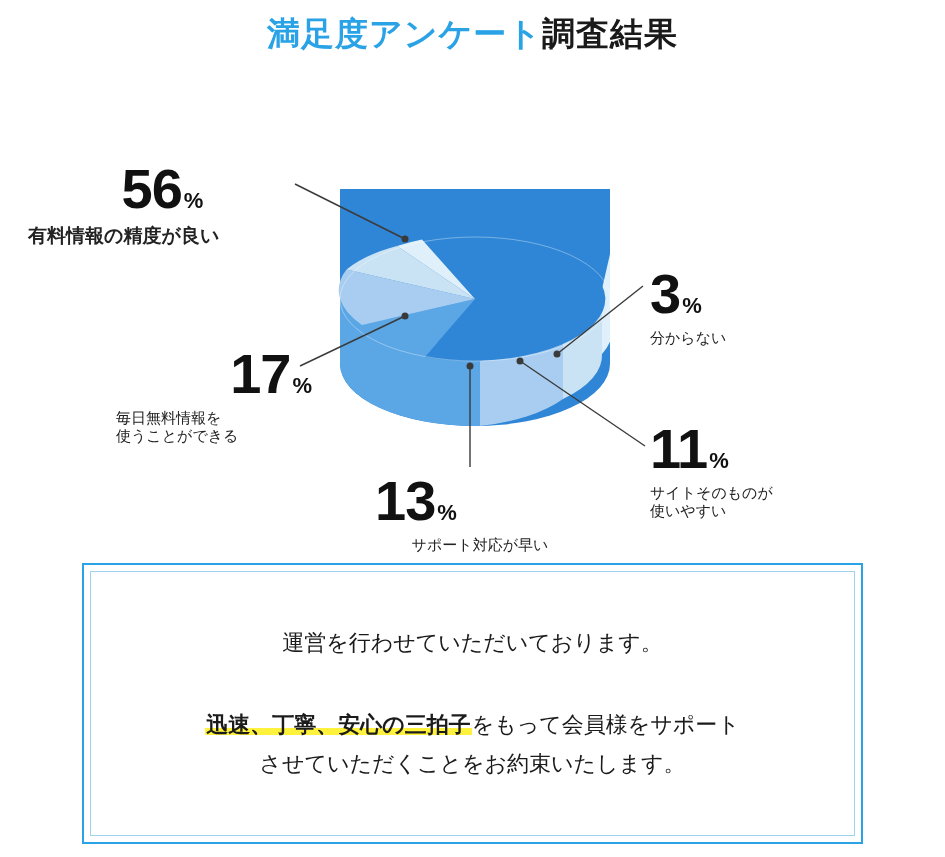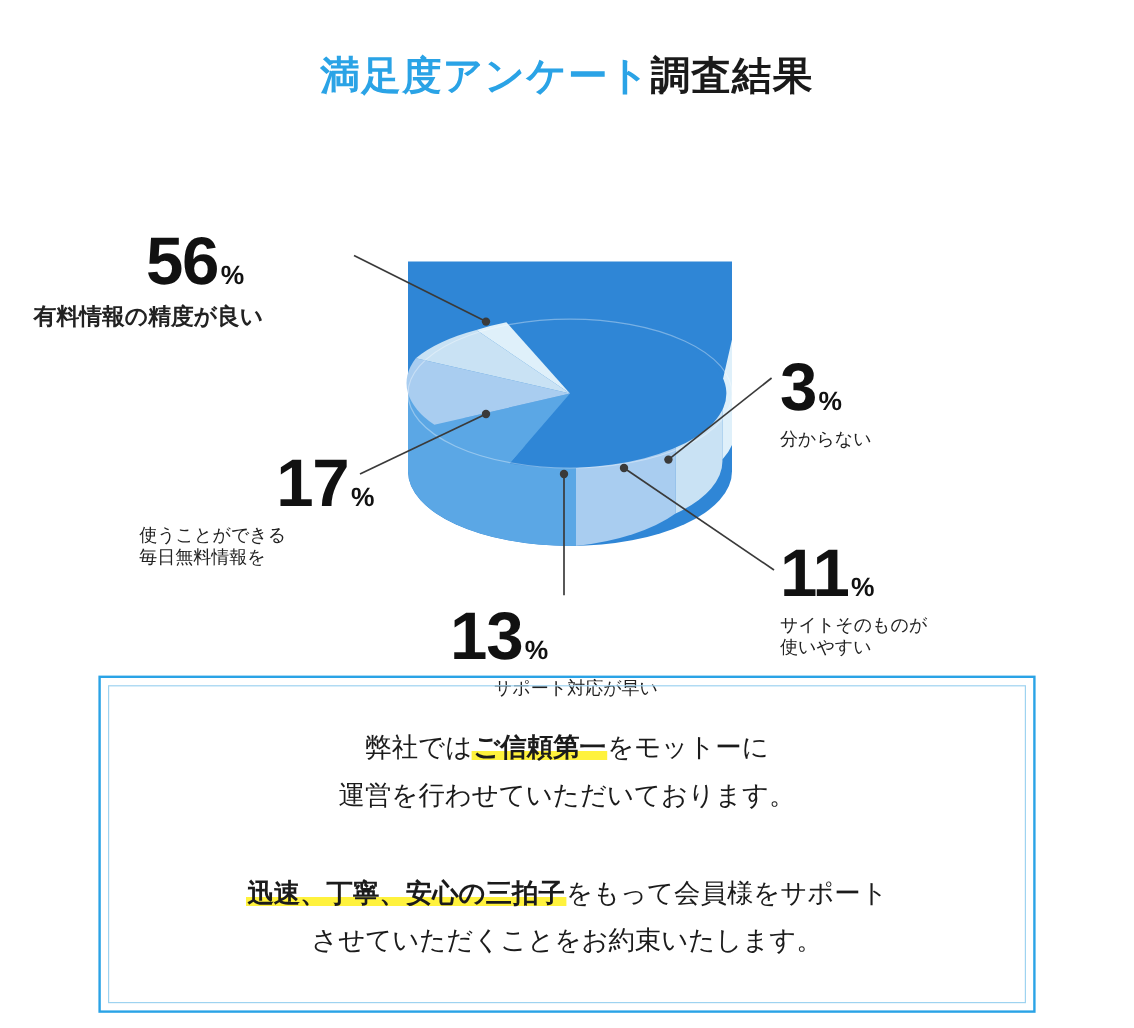--- a/index.html
+++ b/index.html
@@ -15,21 +15,20 @@
     position: relative;
     overflow: hidden;
   }
 
   
   .title-wrap {
     width: 100%;
     text-align: center;
     padding-top: 14px;
     box-sizing: border-box;
-    margin-top: 29px;
   }
   .title {
     font-size: 33px;
     font-weight: bold;
     letter-spacing: 1px;
     line-height: 1.2;
     display: inline-block;
   }
   .title .accent { color: #2aa3e6; }
   .title .plain  { color: #1a1a1a; }
@@ -180,22 +179,22 @@
     <div class="pct">
       <span class="num">56</span><span class="sym">%</span>
     </div>
     <div class="desc bold">有料情報の精度が良い</div>
   </div>
 
   <div class="label" id="label-1">
     <div class="pct">
       <span class="num">17</span><span class="sym">%</span>
     </div>
+    <div class="desc">毎日無料情報を</div>
     <div class="desc">使うことができる</div>
-    <div class="desc">毎日無料情報を</div>
   </div>
 
   <div class="label" id="label-2">
     <div class="pct">
       <span class="num">13</span><span class="sym">%</span>
     </div>
     <div class="desc">サポート対応が早い</div>
   </div>
 
   <div class="label" id="label-3">
@@ -210,21 +209,20 @@
       <span class="num">11</span><span class="sym">%</span>
     </div>
     <div class="desc">サイトそのものが</div>
     <div class="desc">使いやすい</div>
   </div>
 </div>
 
 <div class="msg-outer">
   <div class="msg-inner">
     <div class="msg-p">
-      <div><span>弊社では</span><span class="hl">ご信頼第一</span><span>をモットーに</span></div>
       <div>運営を行わせていただいております。</div>
     </div>
     <div class="msg-p second">
       <div><span class="hl">迅速、丁寧、安心の三拍子</span><span>をもって会員様をサポート</span></div>
       <div>させていただくことをお約束いたします。</div>
     </div>
   </div>
 </div>
 
 </body></html>

